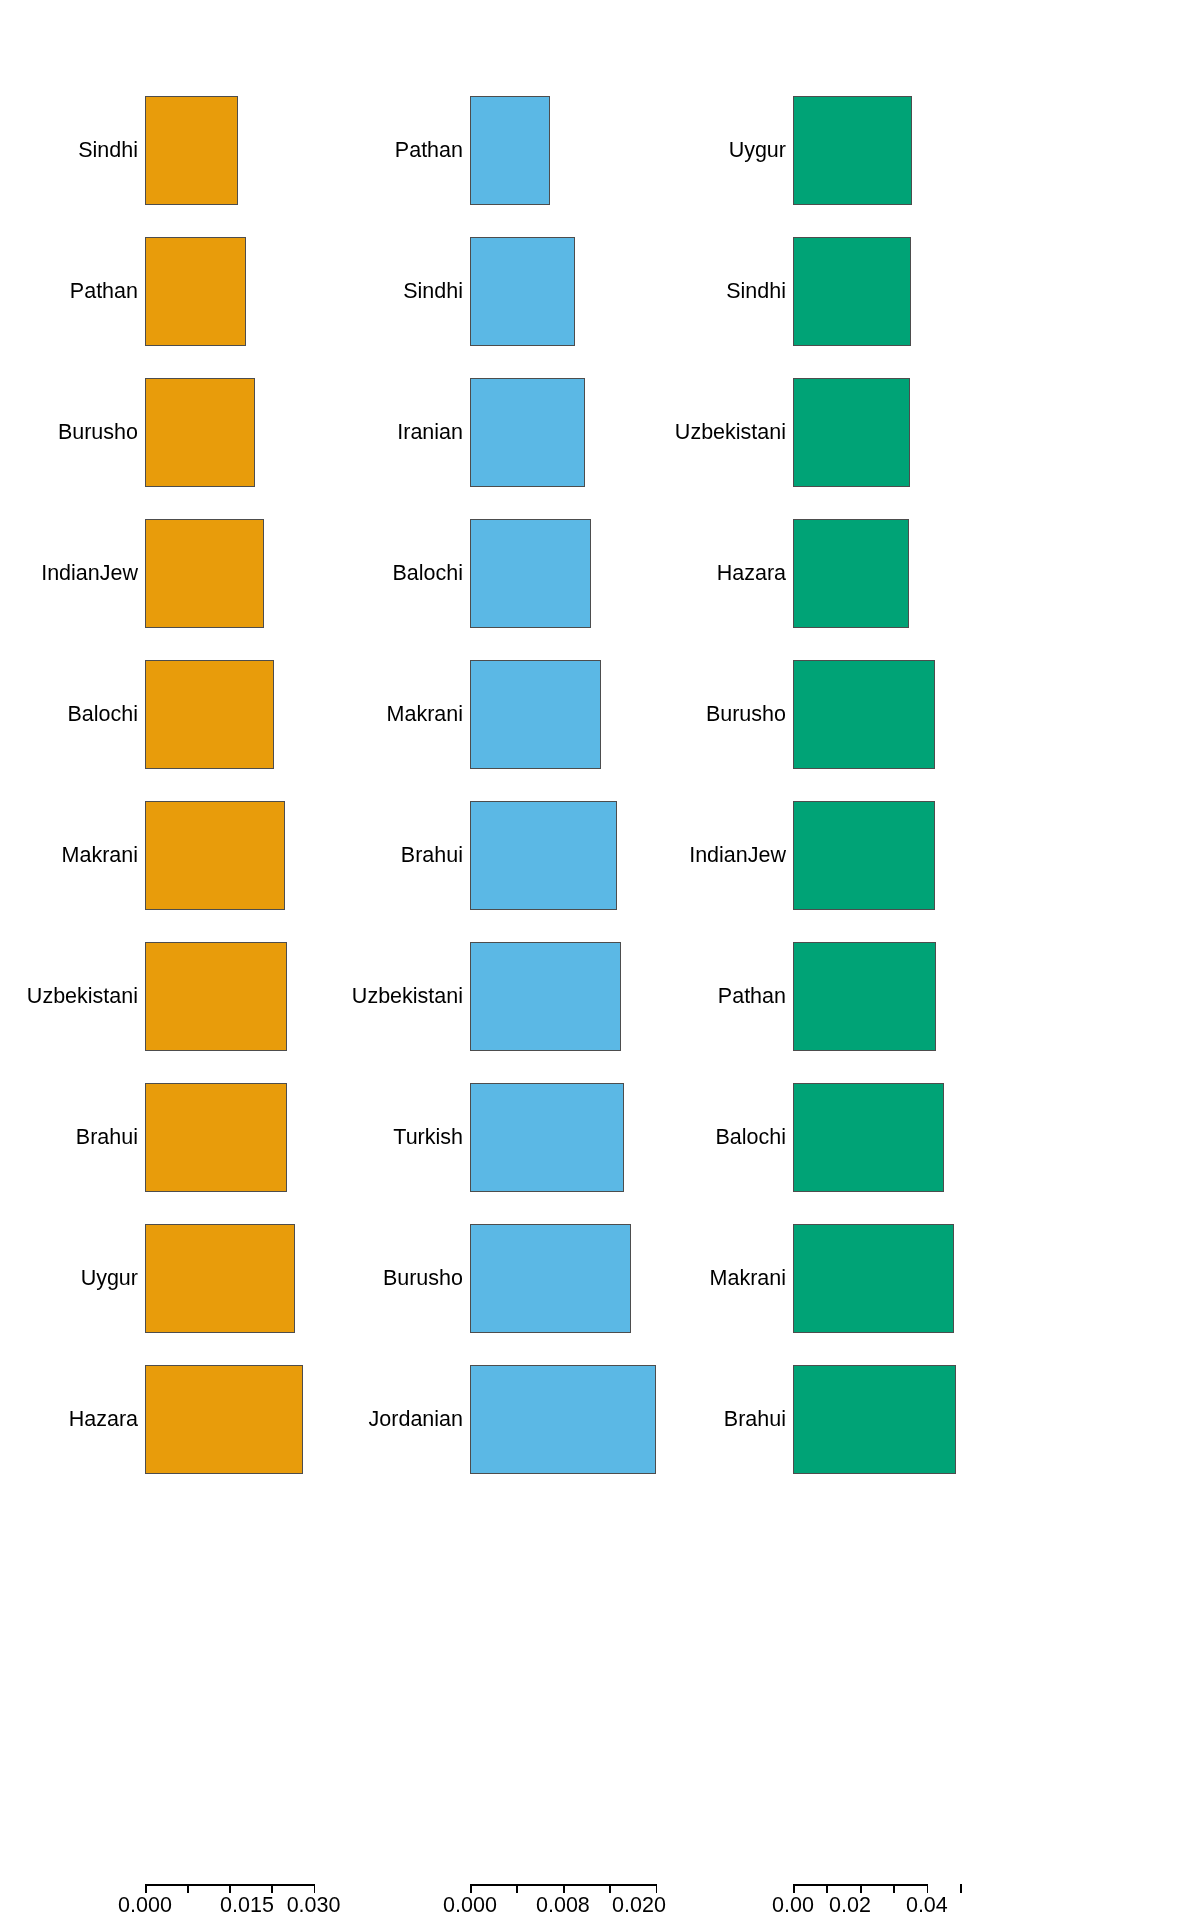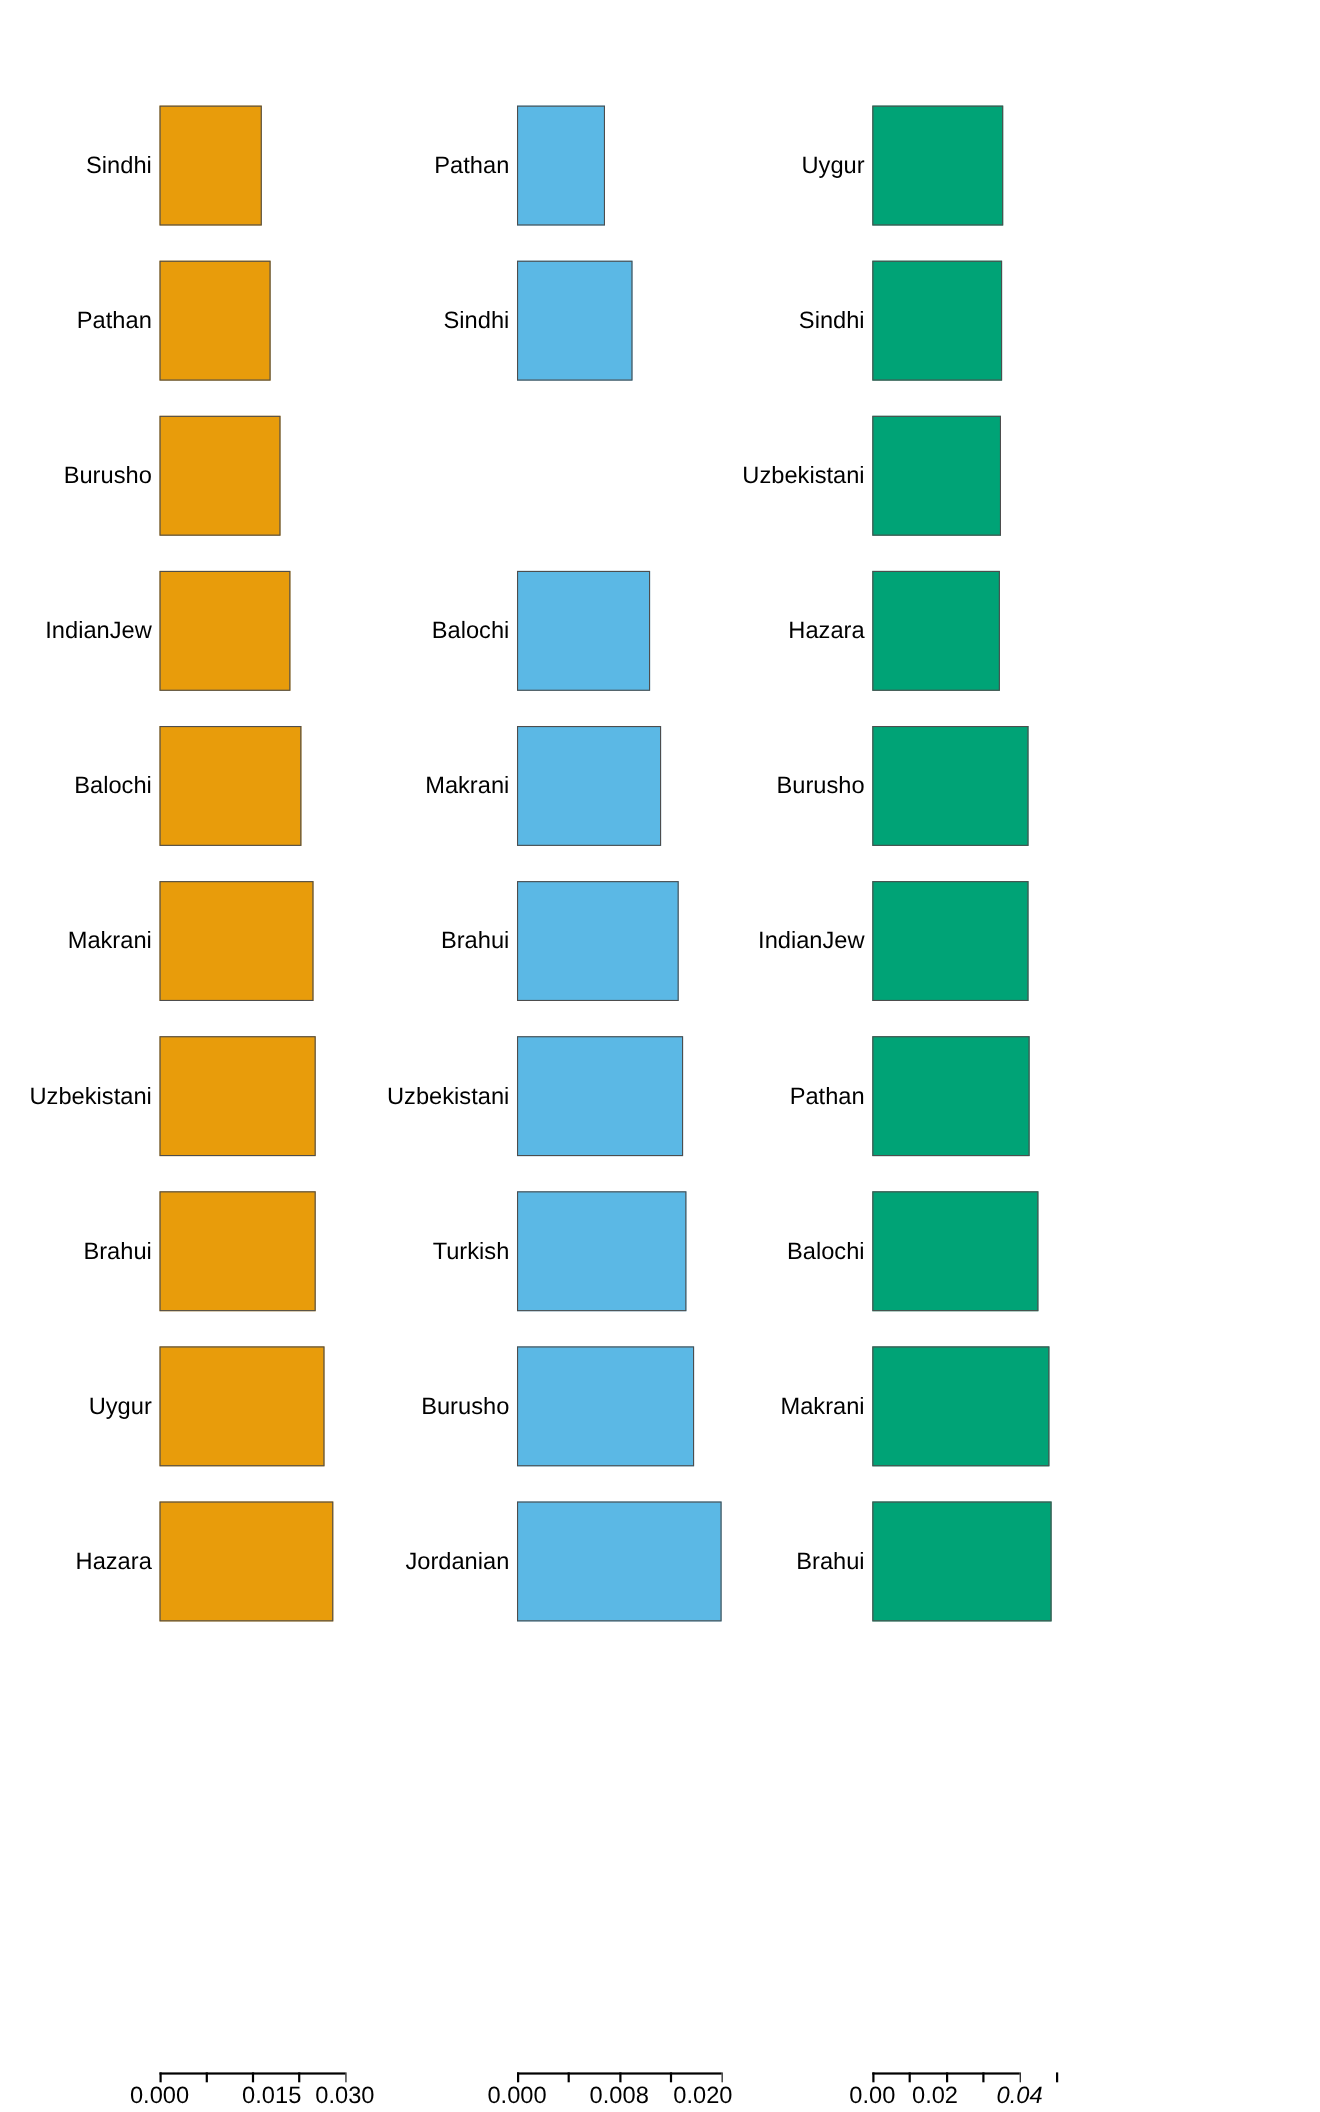--- a/index.html
+++ b/index.html
@@ -148,20 +148,24 @@
     <div class="panel" style="left: 400px; width: 380px;">
       <div class="panel-plot">
         <div class="bar-row" style="top: 80px; height: 141px;">
           <div class="bar-label" style="right: 317px;">Pathan</div>
           <div class="bar-rect" style="left: 70px; width: 79.9151px; top: 15.51px; height: 109.98px; background: rgb(91, 184, 229); border-color: rgb(77, 77, 77);"></div>
         </div>
         <div class="bar-row" style="top: 221px; height: 141px;">
           <div class="bar-label" style="right: 317px;">Sindhi</div>
           <div class="bar-rect" style="left: 70px; width: 105.005px; top: 15.51px; height: 109.98px; background: rgb(91, 184, 229); border-color: rgb(77, 77, 77);"></div>
         </div>
+        <div class="bar-row" style="top: 362px; height: 141px;">
+          <div class="bar-label" style="right: 317px;">Iranian</div>
+          <div class="bar-rect" style="left: 70px; width: 115.226px; top: 15.51px; height: 109.98px; background: rgb(91, 184, 229); border-color: rgb(77, 77, 77);"></div>
+        </div>
         <div class="bar-row" style="top: 503px; height: 141px;">
           <div class="bar-label" style="right: 317px;">Balochi</div>
           <div class="bar-rect" style="left: 70px; width: 120.802px; top: 15.51px; height: 109.98px; background: rgb(91, 184, 229); border-color: rgb(77, 77, 77);"></div>
         </div>
         <div class="bar-row" style="top: 644px; height: 141px;">
           <div class="bar-label" style="right: 317px;">Makrani</div>
           <div class="bar-rect" style="left: 70px; width: 131.024px; top: 15.51px; height: 109.98px; background: rgb(91, 184, 229); border-color: rgb(77, 77, 77);"></div>
         </div>
         <div class="bar-row" style="top: 785px; height: 141px;">
           <div class="bar-label" style="right: 317px;">Brahui</div>
@@ -239,19 +243,19 @@
           <div class="bar-rect" style="left: 13px; width: 162.976px; top: 15.51px; height: 109.98px; background: rgb(0, 163, 118); border-color: rgb(77, 77, 77);"></div>
         </div>
       </div>
       <div class="axis" style="left: 0px; top: 1884px; width: 420px;">
         <div class="axis-line" style="left: 13px; width: 133.861px;"></div>
         <div class="axis-tick" style="left: 13px;"></div>
         <div class="axis-ticklabel" style="left: 13px;">0.00</div>
         <div class="axis-tick" style="left: 79.9307px;"></div>
         <div class="axis-ticklabel" style="left: 70px;">0.02</div>
         <div class="axis-tick" style="left: 146.861px;"></div>
-        <div class="axis-ticklabel" style="left: 146.861px; font-style: italic;">0.04</div>
+        <div class="axis-ticklabel" style="left: 146.861px;">0.04</div>
         <div class="axis-tick minor" style="left: 46.4653px;"></div>
         <div class="axis-tick minor" style="left: 113.396px;"></div>
         <div class="axis-tick minor" style="left: 180.327px;"></div>
       </div>
     </div>
   </div>
 
 </body></html>

